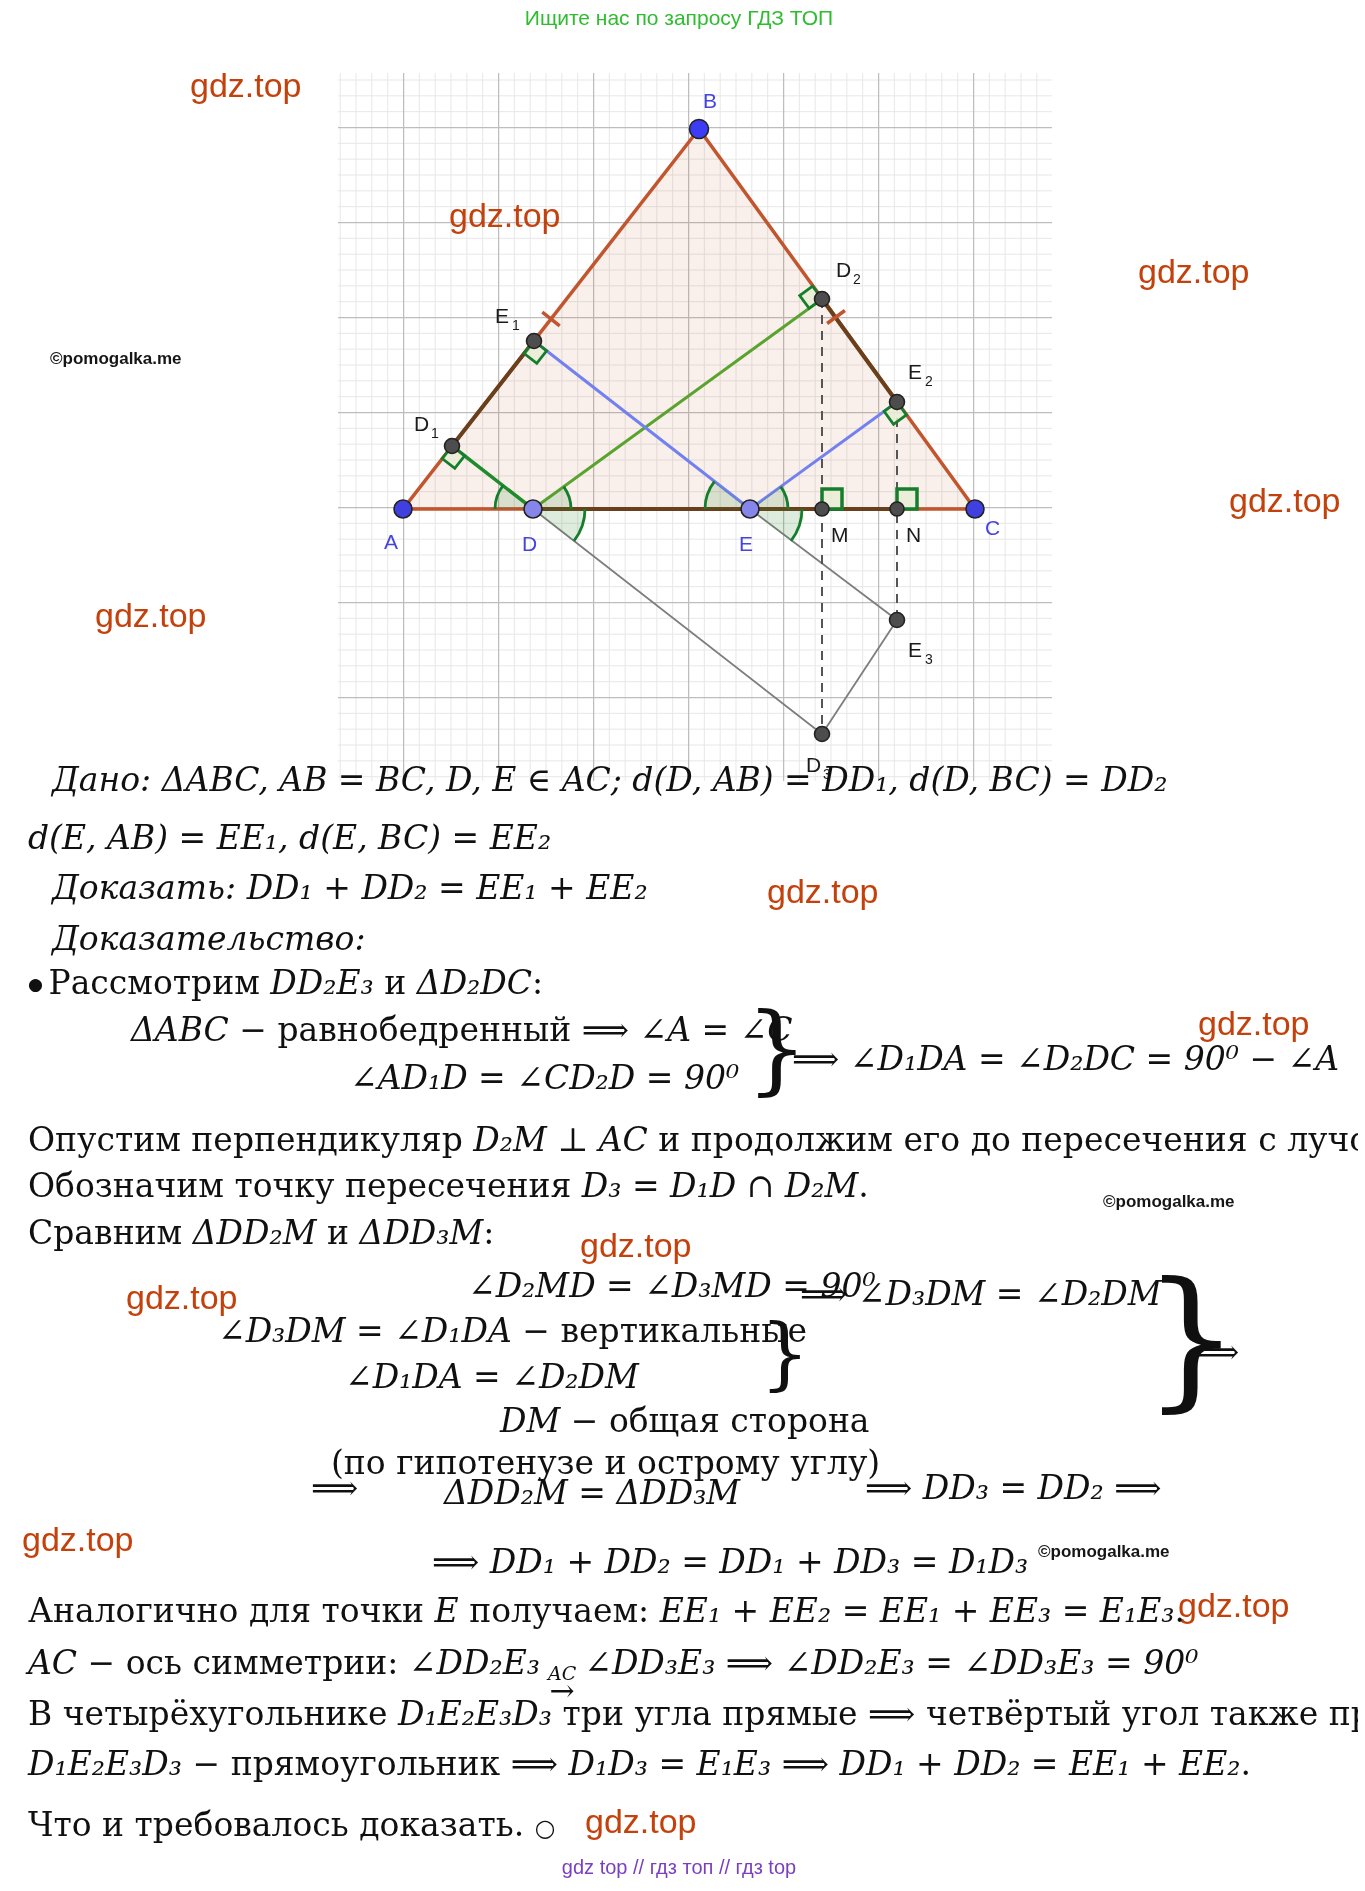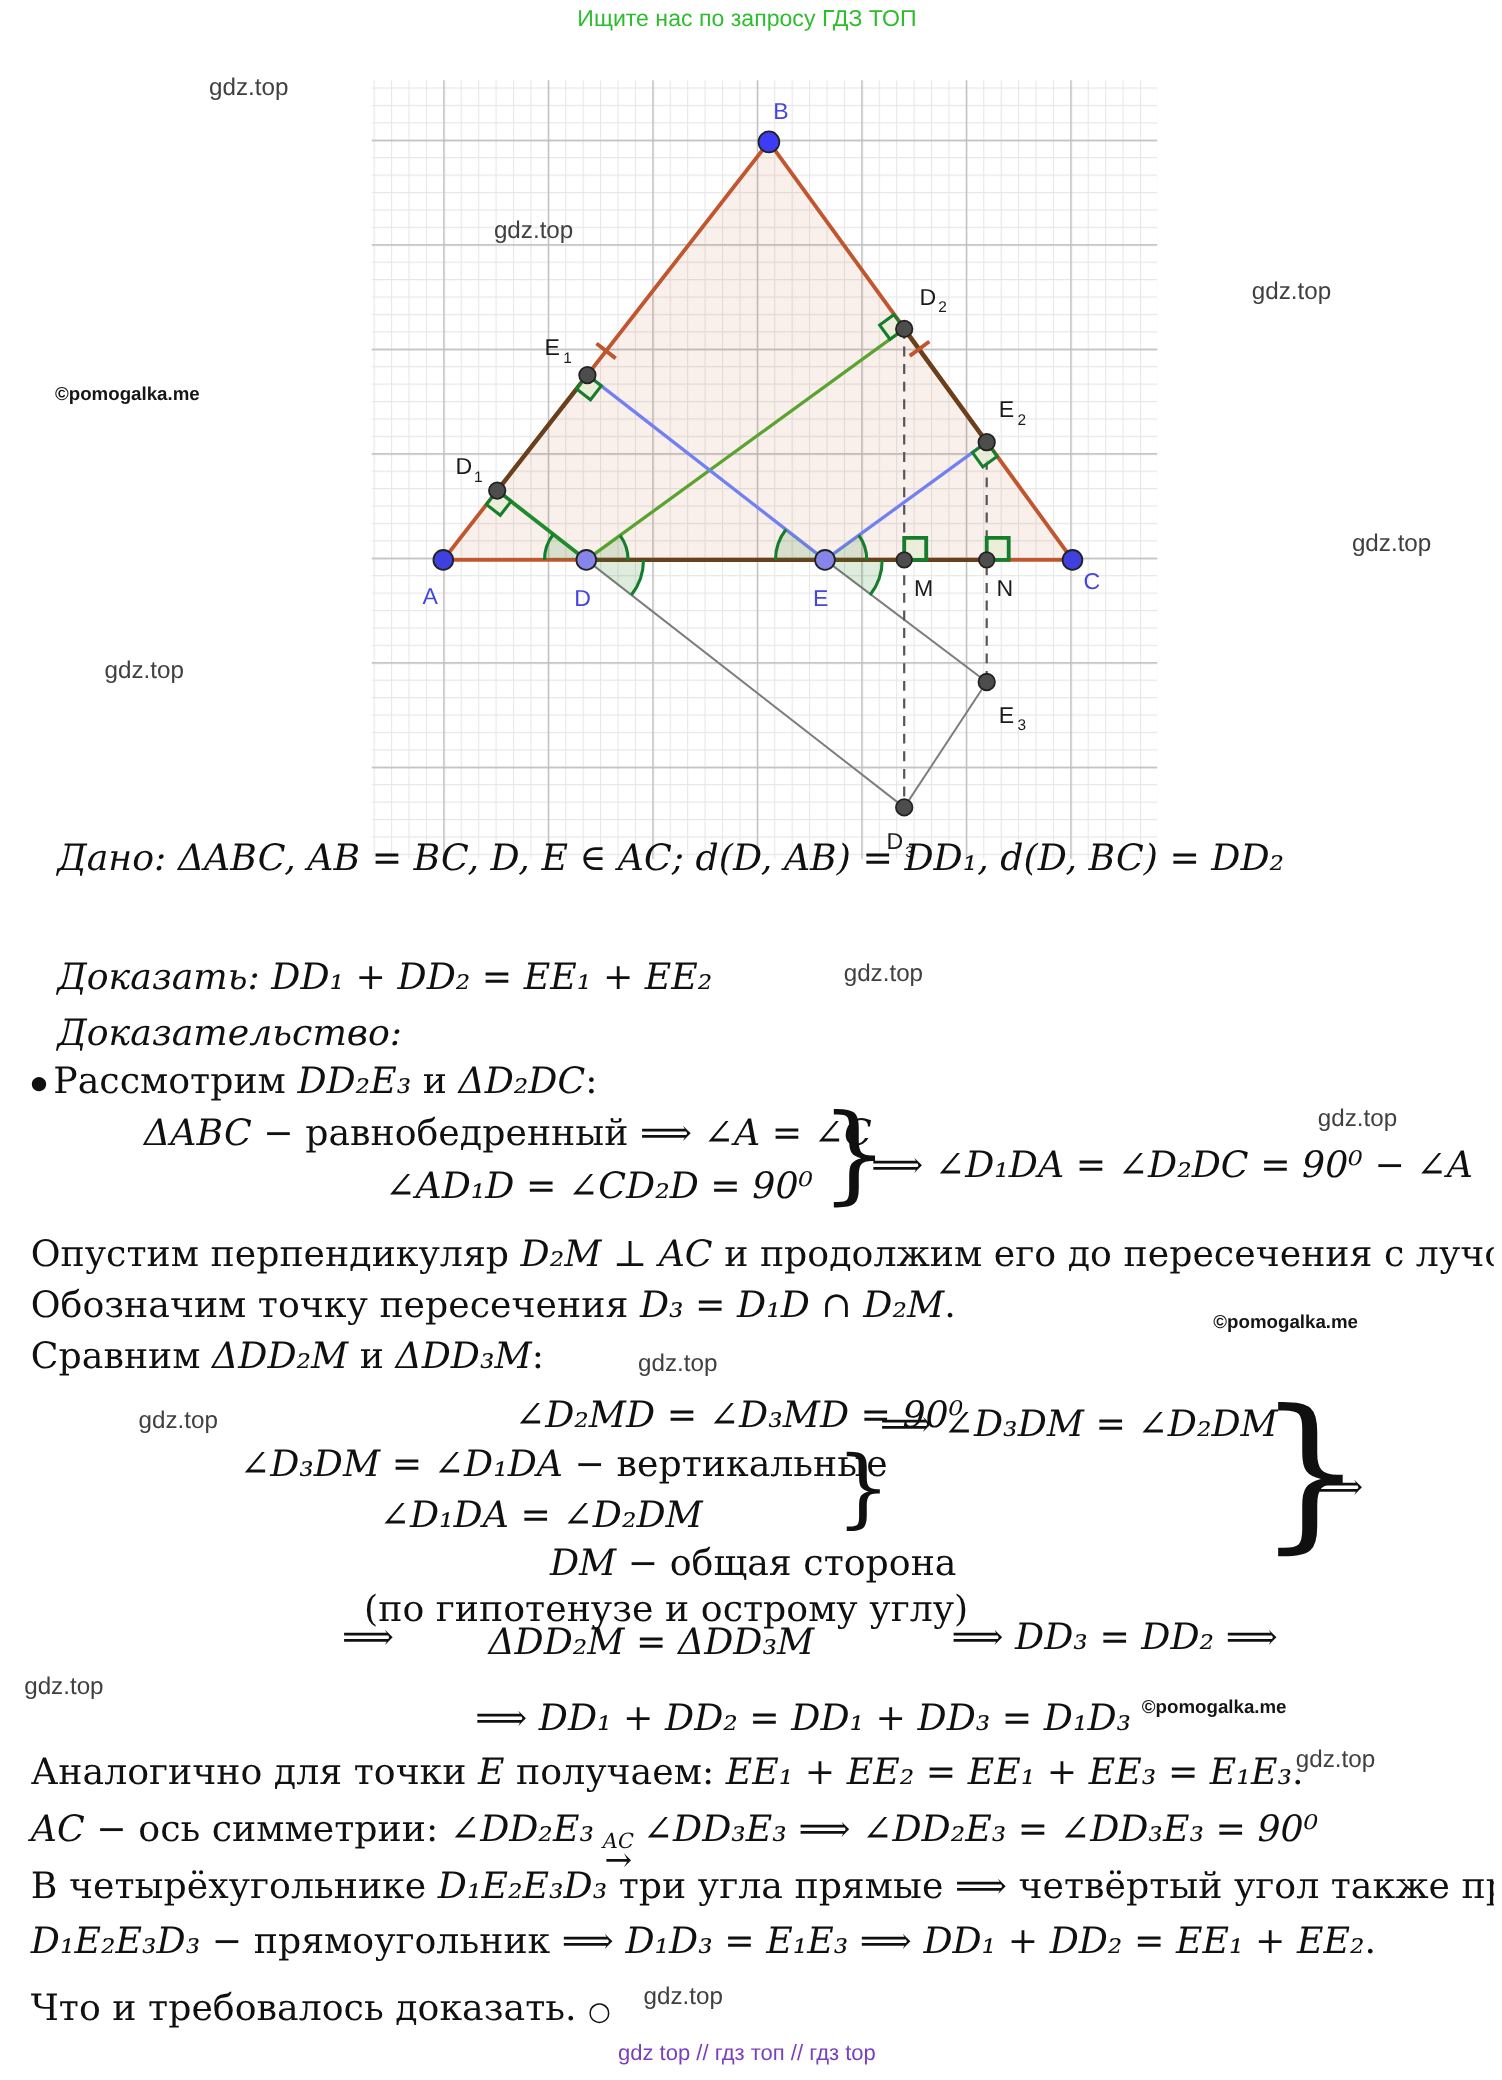--- a/index.html
+++ b/index.html
@@ -1,21 +1,21 @@
 <!DOCTYPE html>
 <html><head>
 <meta charset="utf-8">
 <style>
   html,body{margin:0;padding:0;background:#fff;}
   .page{position:relative;width:1358px;height:1891px;background:#ffffff;overflow:hidden;
         font-family:"Liberation Sans",sans-serif;}
   .promo{position:absolute;left:0;right:0;top:6px;text-align:center;
          font-size:21px;color:#2ebd2e;font-family:"Liberation Sans",sans-serif;}
   .fig{position:absolute;left:0;top:30px;}
-  .gdz{position:absolute;font-size:22px;color:#404040;white-space:nowrap;
+  .gdz{position:absolute;font-size:34px;color:#c2410c;white-space:nowrap;
        font-family:"Liberation Sans",sans-serif;}
   .pomo{position:absolute;font-size:17px;font-weight:bold;color:#151515;white-space:nowrap;
         font-family:"Liberation Sans",sans-serif;}
   .tl{position:absolute;font-family:"DejaVu Serif","DejaVu Sans",serif;font-size:33px;
       color:#101010;white-space:nowrap;line-height:1.15;}
   .run-m{font-style:italic;}
   .run-t{font-style:normal;}
   .run-lbl{font-style:italic;margin-left:24px;}
   .run-b{font-style:normal;font-size:0.52em;vertical-align:0.22em;}
   .run-sm{font-style:normal;font-size:0.72em;}
@@ -167,20 +167,21 @@
   <div class="gdz" style="left:1198px;top:1004px">gdz.top</div>
   <div class="pomo" style="left:1103px;top:1192px">©pomogalka.me</div>
   <div class="gdz" style="left:580px;top:1226px">gdz.top</div>
   <div class="gdz" style="left:126px;top:1278px">gdz.top</div>
   <div class="gdz" style="left:22px;top:1520px">gdz.top</div>
   <div class="pomo" style="left:1038px;top:1542px">©pomogalka.me</div>
   <div class="gdz" style="left:1178px;top:1586px">gdz.top</div>
   <div class="gdz" style="left:585px;top:1802px">gdz.top</div>
 
   <div class="tl" style="left:28px;top:761px"><span class="run-lbl">Дано: </span><span class="run-m">ΔABC, AB = BC, D, E ∈ AC; d(D, AB) = DD₁, d(D, BC) = DD₂</span></div>
+  <div class="tl" style="left:28px;top:819px"><span class="run-m">d(E, AB) = EE₁, d(E, BC) = EE₂</span></div>
   <div class="tl" style="left:28px;top:869px"><span class="run-lbl">Доказать: </span><span class="run-m">DD₁ + DD₂ = EE₁ + EE₂</span></div>
   <div class="tl" style="left:28px;top:920px"><span class="run-lbl">Доказательство:</span></div>
   <div class="tl" style="left:28px;top:964px"><span class="run-b">● </span><span class="run-t">Рассмотрим </span><span class="run-m">DD₂E₃</span><span class="run-t"> и </span><span class="run-m">ΔD₂DC</span><span class="run-t">:</span></div>
 
   <div class="tl" style="left:131px;top:1011px"><span class="run-m">ΔABC</span><span class="run-t"> − равнобедренный </span><span class="run-m">⟹ ∠A = ∠C</span></div>
   <div class="tl" style="left:350px;top:1059px"><span class="run-m">∠AD₁D = ∠CD₂D = 90⁰</span></div>
   <div class="brace" style="left:746px;top:1000px;font-size:97px">}</div>
   <div class="tl" style="left:792px;top:1040px"><span class="run-m">⟹ ∠D₁DA = ∠D₂DC = 90⁰ − ∠A</span></div>
 
   <div class="tl" style="left:28px;top:1121px"><span class="run-t">Опустим перпендикуляр </span><span class="run-m">D₂M ⊥ AC</span><span class="run-t"> и продолжим его до пересечения с лучом </span></div>

